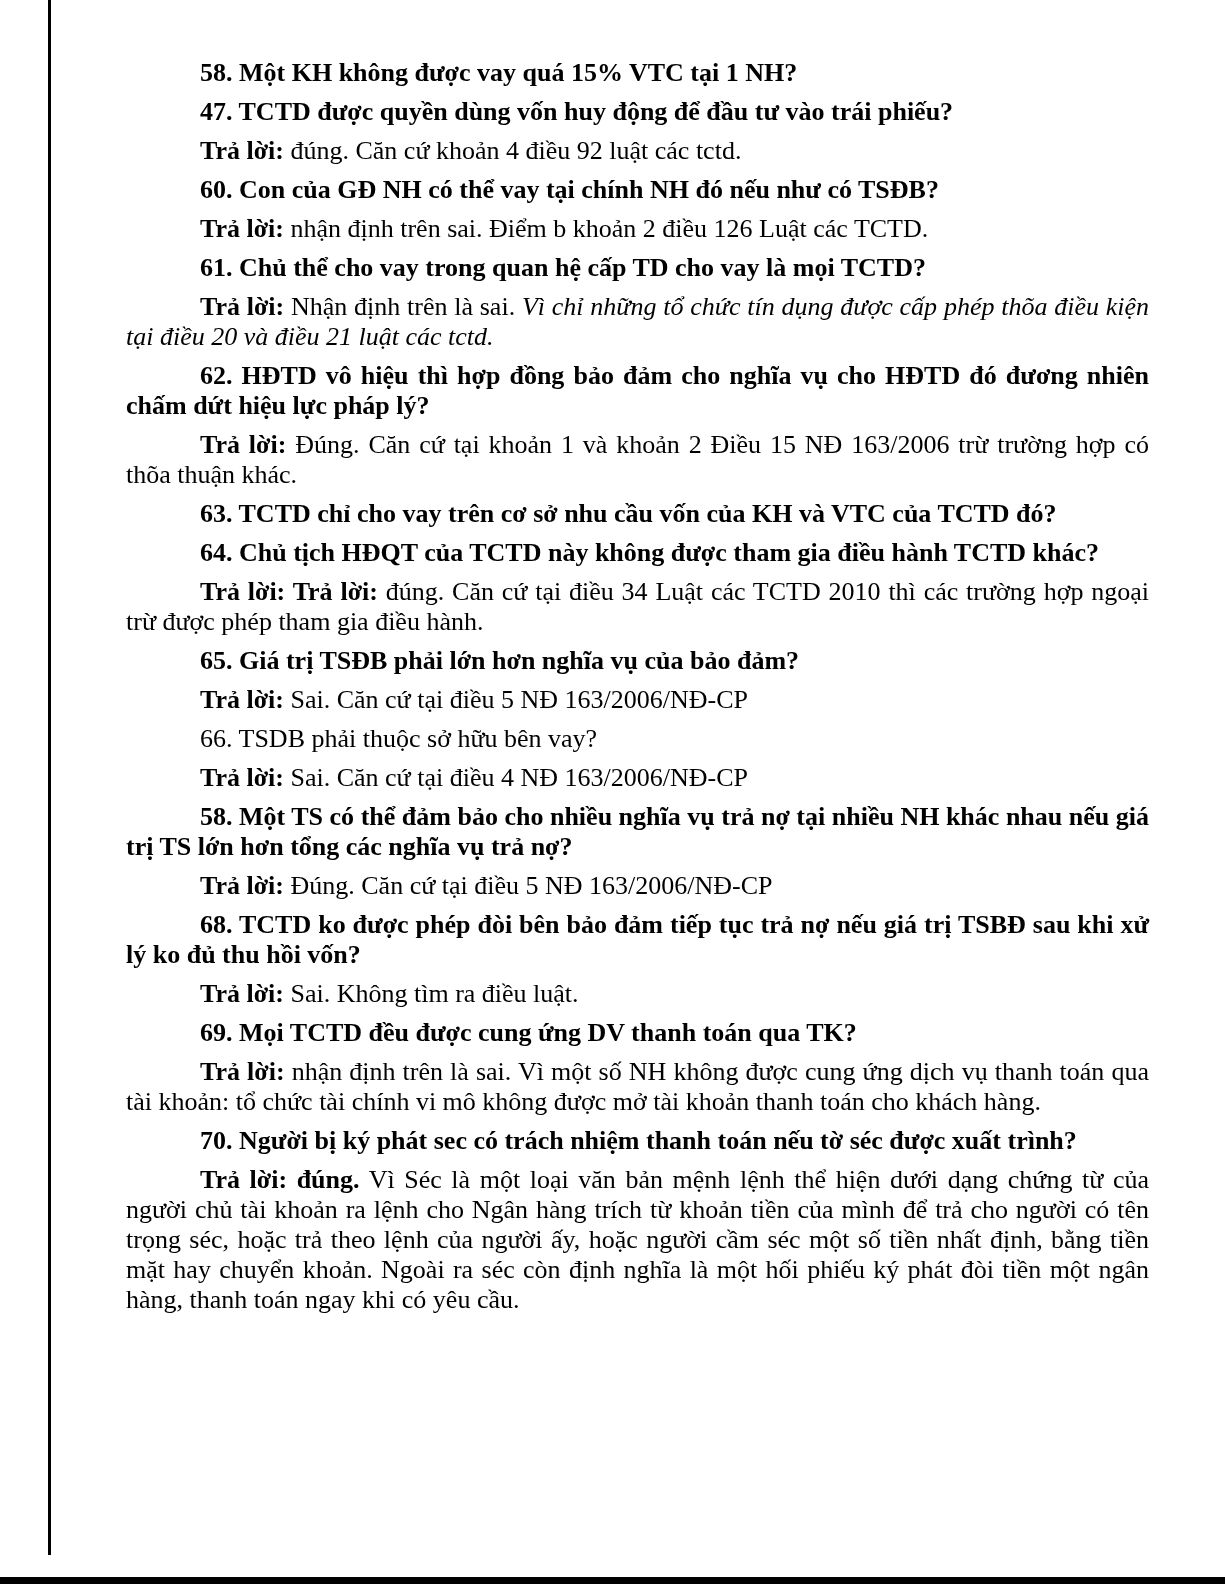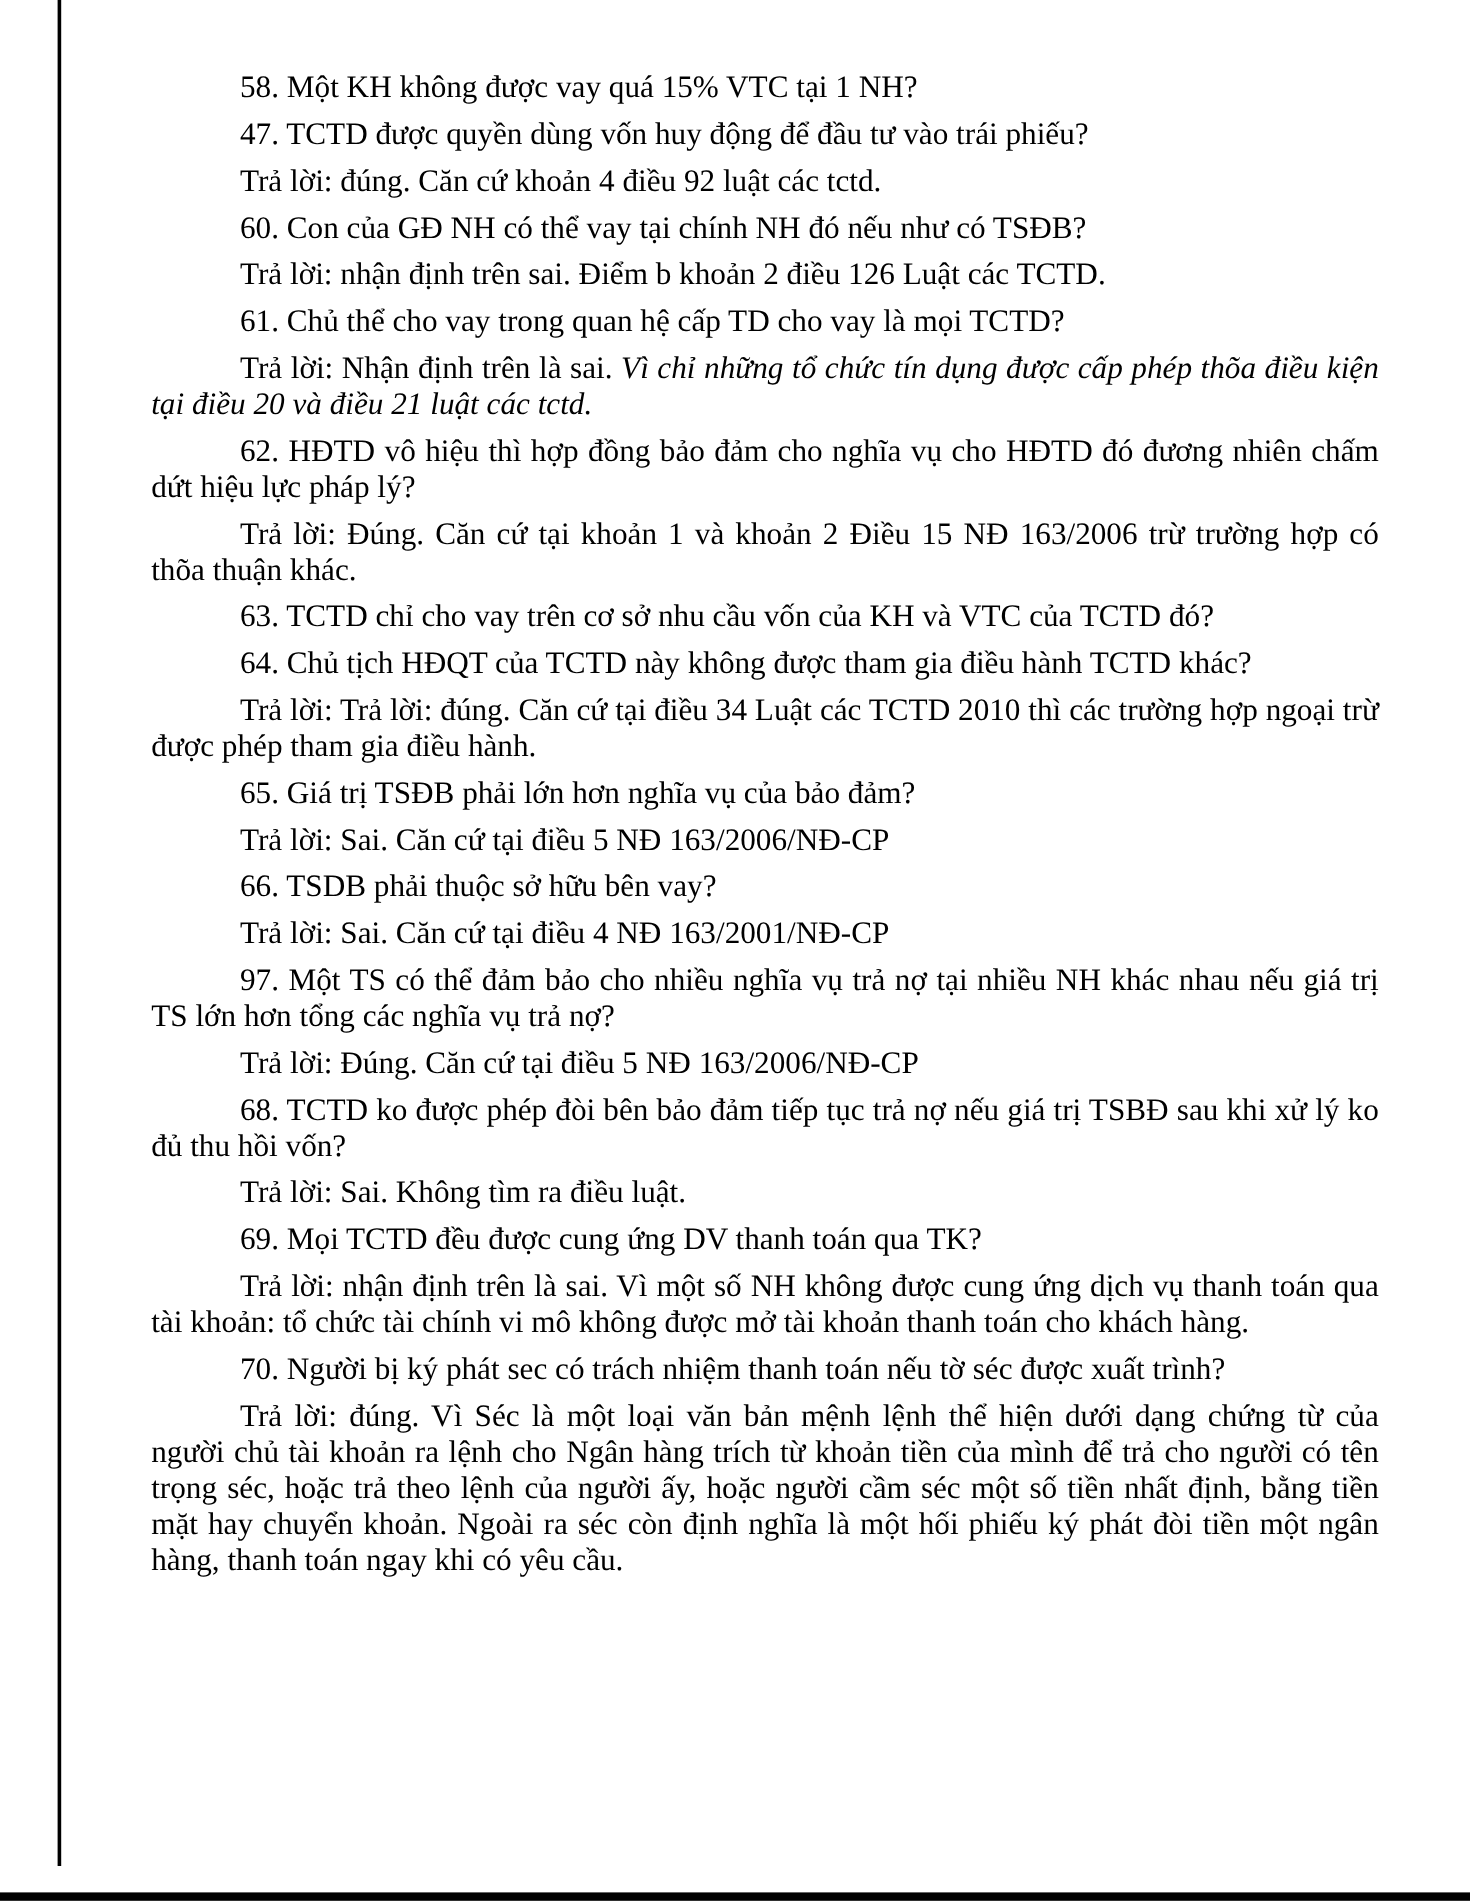--- a/index.html
+++ b/index.html
@@ -39,21 +39,21 @@
     width: 1023px;
   }
   .content p.para {
     margin: 0 0 9px 0;
     font-size: 26px;
     line-height: 30px;
     text-align: justify;
     text-indent: 74px;
     color: #000000;
   }
-  .run-b { font-weight: normal; margin-top: 12px; }
+  .run-b { font-weight: bold; margin-top: 12px; }
   .run-i { font-style: italic; }
 </style>
 </head>
 <body>
 
 <div class="page">
   <div class="left-rule"></div>
   <div class="content" id="doc-content">
       <p class="para question"><span class="run-b ">58. Một KH không được vay quá 15% VTC tại 1 NH?</span></p>
       <p class="para question"><span class="run-b ">47. TCTD được quyền dùng vốn huy động để đầu tư vào trái phiếu?</span></p>
@@ -63,22 +63,22 @@
       <p class="para question"><span class="run-b ">61. Chủ thể cho vay trong quan hệ cấp TD cho vay là mọi TCTD?</span></p>
       <p class="para answer"><span class="run-b ">Trả lời:</span><span class=""> Nhận định trên là sai. </span><span class="run-i">Vì chỉ những tổ chức tín dụng được cấp phép thõa điều kiện tại điều 20 và điều 21 luật các tctd.</span></p>
       <p class="para question"><span class="run-b ">62. HĐTD vô hiệu thì hợp đồng bảo đảm cho nghĩa vụ cho HĐTD đó đương nhiên chấm dứt hiệu lực pháp lý?</span></p>
       <p class="para answer"><span class="run-b ">Trả lời:</span><span class=""> Đúng. Căn cứ tại khoản 1 và khoản 2 Điều 15 NĐ 163/2006 trừ trường hợp có thõa thuận khác.</span></p>
       <p class="para question"><span class="run-b ">63. TCTD chỉ cho vay trên cơ sở nhu cầu vốn của KH và VTC của TCTD đó?</span></p>
       <p class="para question"><span class="run-b ">64. Chủ tịch HĐQT của TCTD này không được tham gia điều hành TCTD khác?</span></p>
       <p class="para answer"><span class="run-b ">Trả lời: Trả lời:</span><span class=""> đúng. Căn cứ tại điều 34 Luật các TCTD 2010 thì các trường hợp ngoại trừ được phép tham gia điều hành.</span></p>
       <p class="para question"><span class="run-b ">65. Giá trị TSĐB phải lớn hơn nghĩa vụ của bảo đảm?</span></p>
       <p class="para answer"><span class="run-b ">Trả lời:</span><span class=""> Sai. Căn cứ tại điều 5 NĐ 163/2006/NĐ-CP</span></p>
       <p class="para question"><span class="">66. TSDB phải thuộc sở hữu bên vay?</span></p>
-      <p class="para answer"><span class="run-b ">Trả lời:</span><span class=""> Sai. Căn cứ tại điều 4 NĐ 163/2001/NĐ-CP</span></p>
-      <p class="para question"><span class="run-b ">97. Một TS có thể đảm bảo cho nhiều nghĩa vụ trả nợ tại nhiều NH khác nhau nếu giá trị TS lớn hơn tổng các nghĩa vụ trả nợ?</span></p>
+      <p class="para answer"><span class="run-b ">Trả lời:</span><span class=""> Sai. Căn cứ tại điều 4 NĐ 163/2006/NĐ-CP</span></p>
+      <p class="para question"><span class="run-b ">58. Một TS có thể đảm bảo cho nhiều nghĩa vụ trả nợ tại nhiều NH khác nhau nếu giá trị TS lớn hơn tổng các nghĩa vụ trả nợ?</span></p>
       <p class="para answer"><span class="run-b ">Trả lời:</span><span class=""> Đúng. Căn cứ tại điều 5 NĐ 163/2006/NĐ-CP</span></p>
       <p class="para question"><span class="run-b ">68. TCTD ko được phép đòi bên bảo đảm tiếp tục trả nợ nếu giá trị TSBĐ sau khi xử lý ko đủ thu hồi vốn?</span></p>
       <p class="para answer"><span class="run-b ">Trả lời:</span><span class=""> Sai. Không tìm ra điều luật.</span></p>
       <p class="para question"><span class="run-b ">69. Mọi TCTD đều được cung ứng DV thanh toán qua TK?</span></p>
       <p class="para answer"><span class="run-b ">Trả lời:</span><span class=""> nhận định trên là sai. Vì một số NH không được cung ứng dịch vụ thanh toán qua tài khoản: tổ chức tài chính vi mô không được mở tài khoản thanh toán cho khách hàng.</span></p>
       <p class="para question"><span class="run-b ">70. Người bị ký phát sec có trách nhiệm thanh toán nếu tờ séc được xuất trình?</span></p>
       <p class="para answer"><span class="run-b ">Trả lời: đúng.</span><span class=""> Vì Séc là một loại văn bản mệnh lệnh thể hiện dưới dạng chứng từ của người chủ tài khoản ra lệnh cho Ngân hàng trích từ khoản tiền của mình để trả cho người có tên trọng séc, hoặc trả theo lệnh của người ấy, hoặc người cầm séc một số tiền nhất định, bằng tiền mặt hay chuyển khoản. Ngoài ra séc còn định nghĩa là một hối phiếu ký phát đòi tiền một ngân hàng, thanh toán ngay khi có yêu cầu.</span></p>
     </div>
   <div class="bottom-rule"></div>
 </div>

